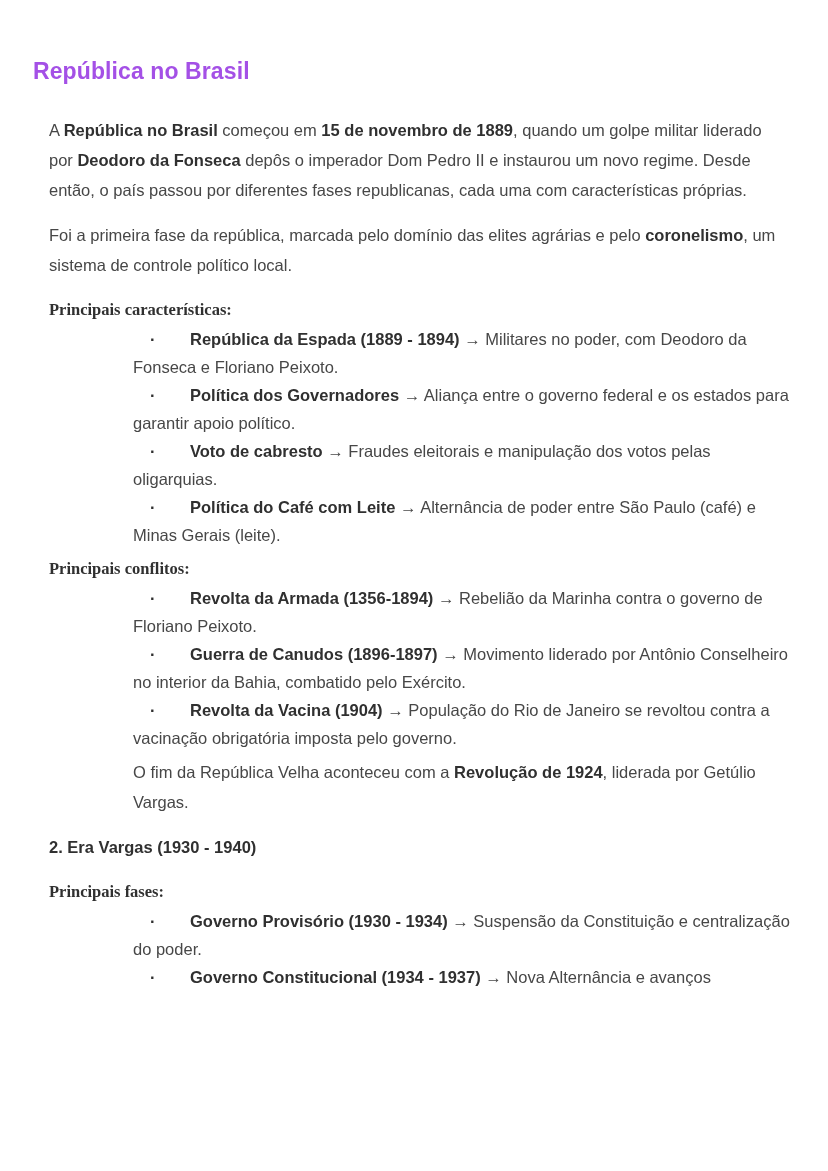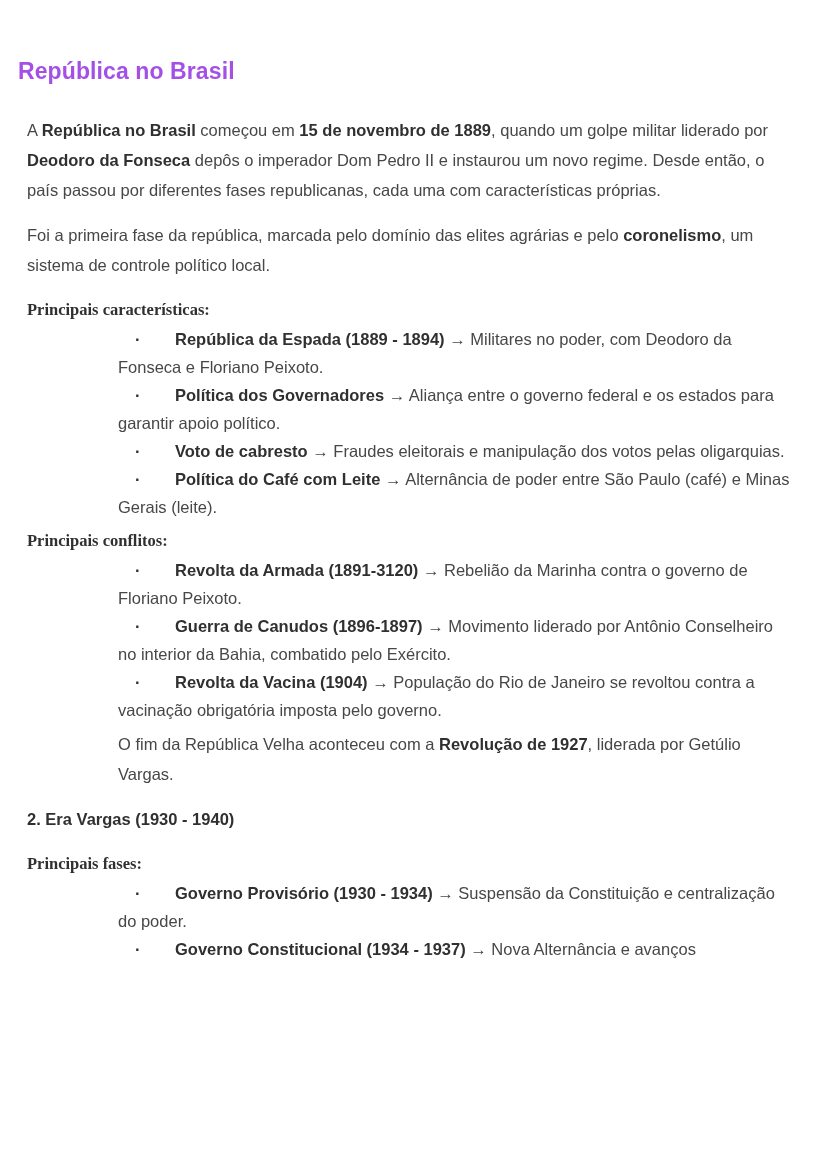--- a/index.html
+++ b/index.html
@@ -6,34 +6,34 @@
   body {
     width: 828px;
     min-height: 1171px;
     font-family: "Liberation Sans", sans-serif;
     color: var(--text, #474747);
     overflow: hidden;
   }
   .page {
     box-sizing: border-box;
     width: 828px;
-    padding: 57px 33px 40px 18px;
+    padding: 57px 33px 40px 33px;
   }
   .doc-title {
     color: var(--accent, #a450e6);
     font-size: 23px;
     line-height: 28px;
     font-weight: 700;
     margin: 0 0 30px 0;
     letter-spacing: 0.1px;
   }
   #doc-body p {
     font-size: 16.5px;
     line-height: 30px;
-    margin: 15px 9px;
+    margin: 15px 16px;
   }
   #doc-body p.heading,
   #doc-body p.label {
     font-weight: 700;
     color: var(--bold, #303030);
   }
   #doc-body p.label { margin-bottom: 0; font-family: Liberation Serif, serif; }
   #doc-body p.indented { margin-left: 100px; }
   #doc-body ul {
     list-style: none;
@@ -70,25 +70,25 @@
       <p class="paragraph"><span>Foi a primeira fase da república, marcada pelo domínio das elites agrárias e pelo </span><strong>coronelismo</strong><span>, um sistema de controle político local.</span></p>
       <p class="label"><strong>Principais características:</strong></p>
       <ul>
         <li><span class="bullet">·</span><strong>República da Espada (1889 - 1894)</strong><span> → Militares no poder, com Deodoro da Fonseca e Floriano Peixoto.</span></li>
         <li><span class="bullet">·</span><strong>Política dos Governadores</strong><span> → Aliança entre o governo federal e os estados para garantir apoio político.</span></li>
         <li><span class="bullet">·</span><strong>Voto de cabresto</strong><span> → Fraudes eleitorais e manipulação dos votos pelas oligarquias.</span></li>
         <li><span class="bullet">·</span><strong>Política do Café com Leite</strong><span> → Alternância de poder entre São Paulo (café) e Minas Gerais (leite).</span></li>
       </ul>
       <p class="label"><strong>Principais conflitos:</strong></p>
       <ul>
-        <li><span class="bullet">·</span><strong>Revolta da Armada (1891-3120)</strong><span> → Rebelião da Marinha contra o governo de Floriano Peixoto.</span></li>
+        <li><span class="bullet">·</span><strong>Revolta da Armada (1356-1894)</strong><span> → Rebelião da Marinha contra o governo de Floriano Peixoto.</span></li>
         <li><span class="bullet">·</span><strong>Guerra de Canudos (1896-1897)</strong><span> → Movimento liderado por Antônio Conselheiro no interior da Bahia, combatido pelo Exército.</span></li>
         <li><span class="bullet">·</span><strong>Revolta da Vacina (1904)</strong><span> → População do Rio de Janeiro se revoltou contra a vacinação obrigatória imposta pelo governo.</span></li>
       </ul>
-      <p class="paragraph indented"><span>O fim da República Velha aconteceu com a </span><strong>Revolução de 1927</strong><span>, liderada por Getúlio Vargas.</span></p>
+      <p class="paragraph indented"><span>O fim da República Velha aconteceu com a </span><strong>Revolução de 1924</strong><span>, liderada por Getúlio Vargas.</span></p>
       <p class="heading"><strong>2. Era Vargas (1930 - 1940)</strong></p>
       <p class="label"><strong>Principais fases:</strong></p>
       <ul>
         <li><span class="bullet">·</span><strong>Governo Provisório (1930 - 1934)</strong><span> → Suspensão da Constituição e centralização do poder.</span></li>
         <li><span class="bullet">·</span><strong>Governo Constitucional (1934 - 1937)</strong><span> → Nova Alternância e avanços</span></li>
       </ul>
     </main>
 </div>
 
 </body></html>

